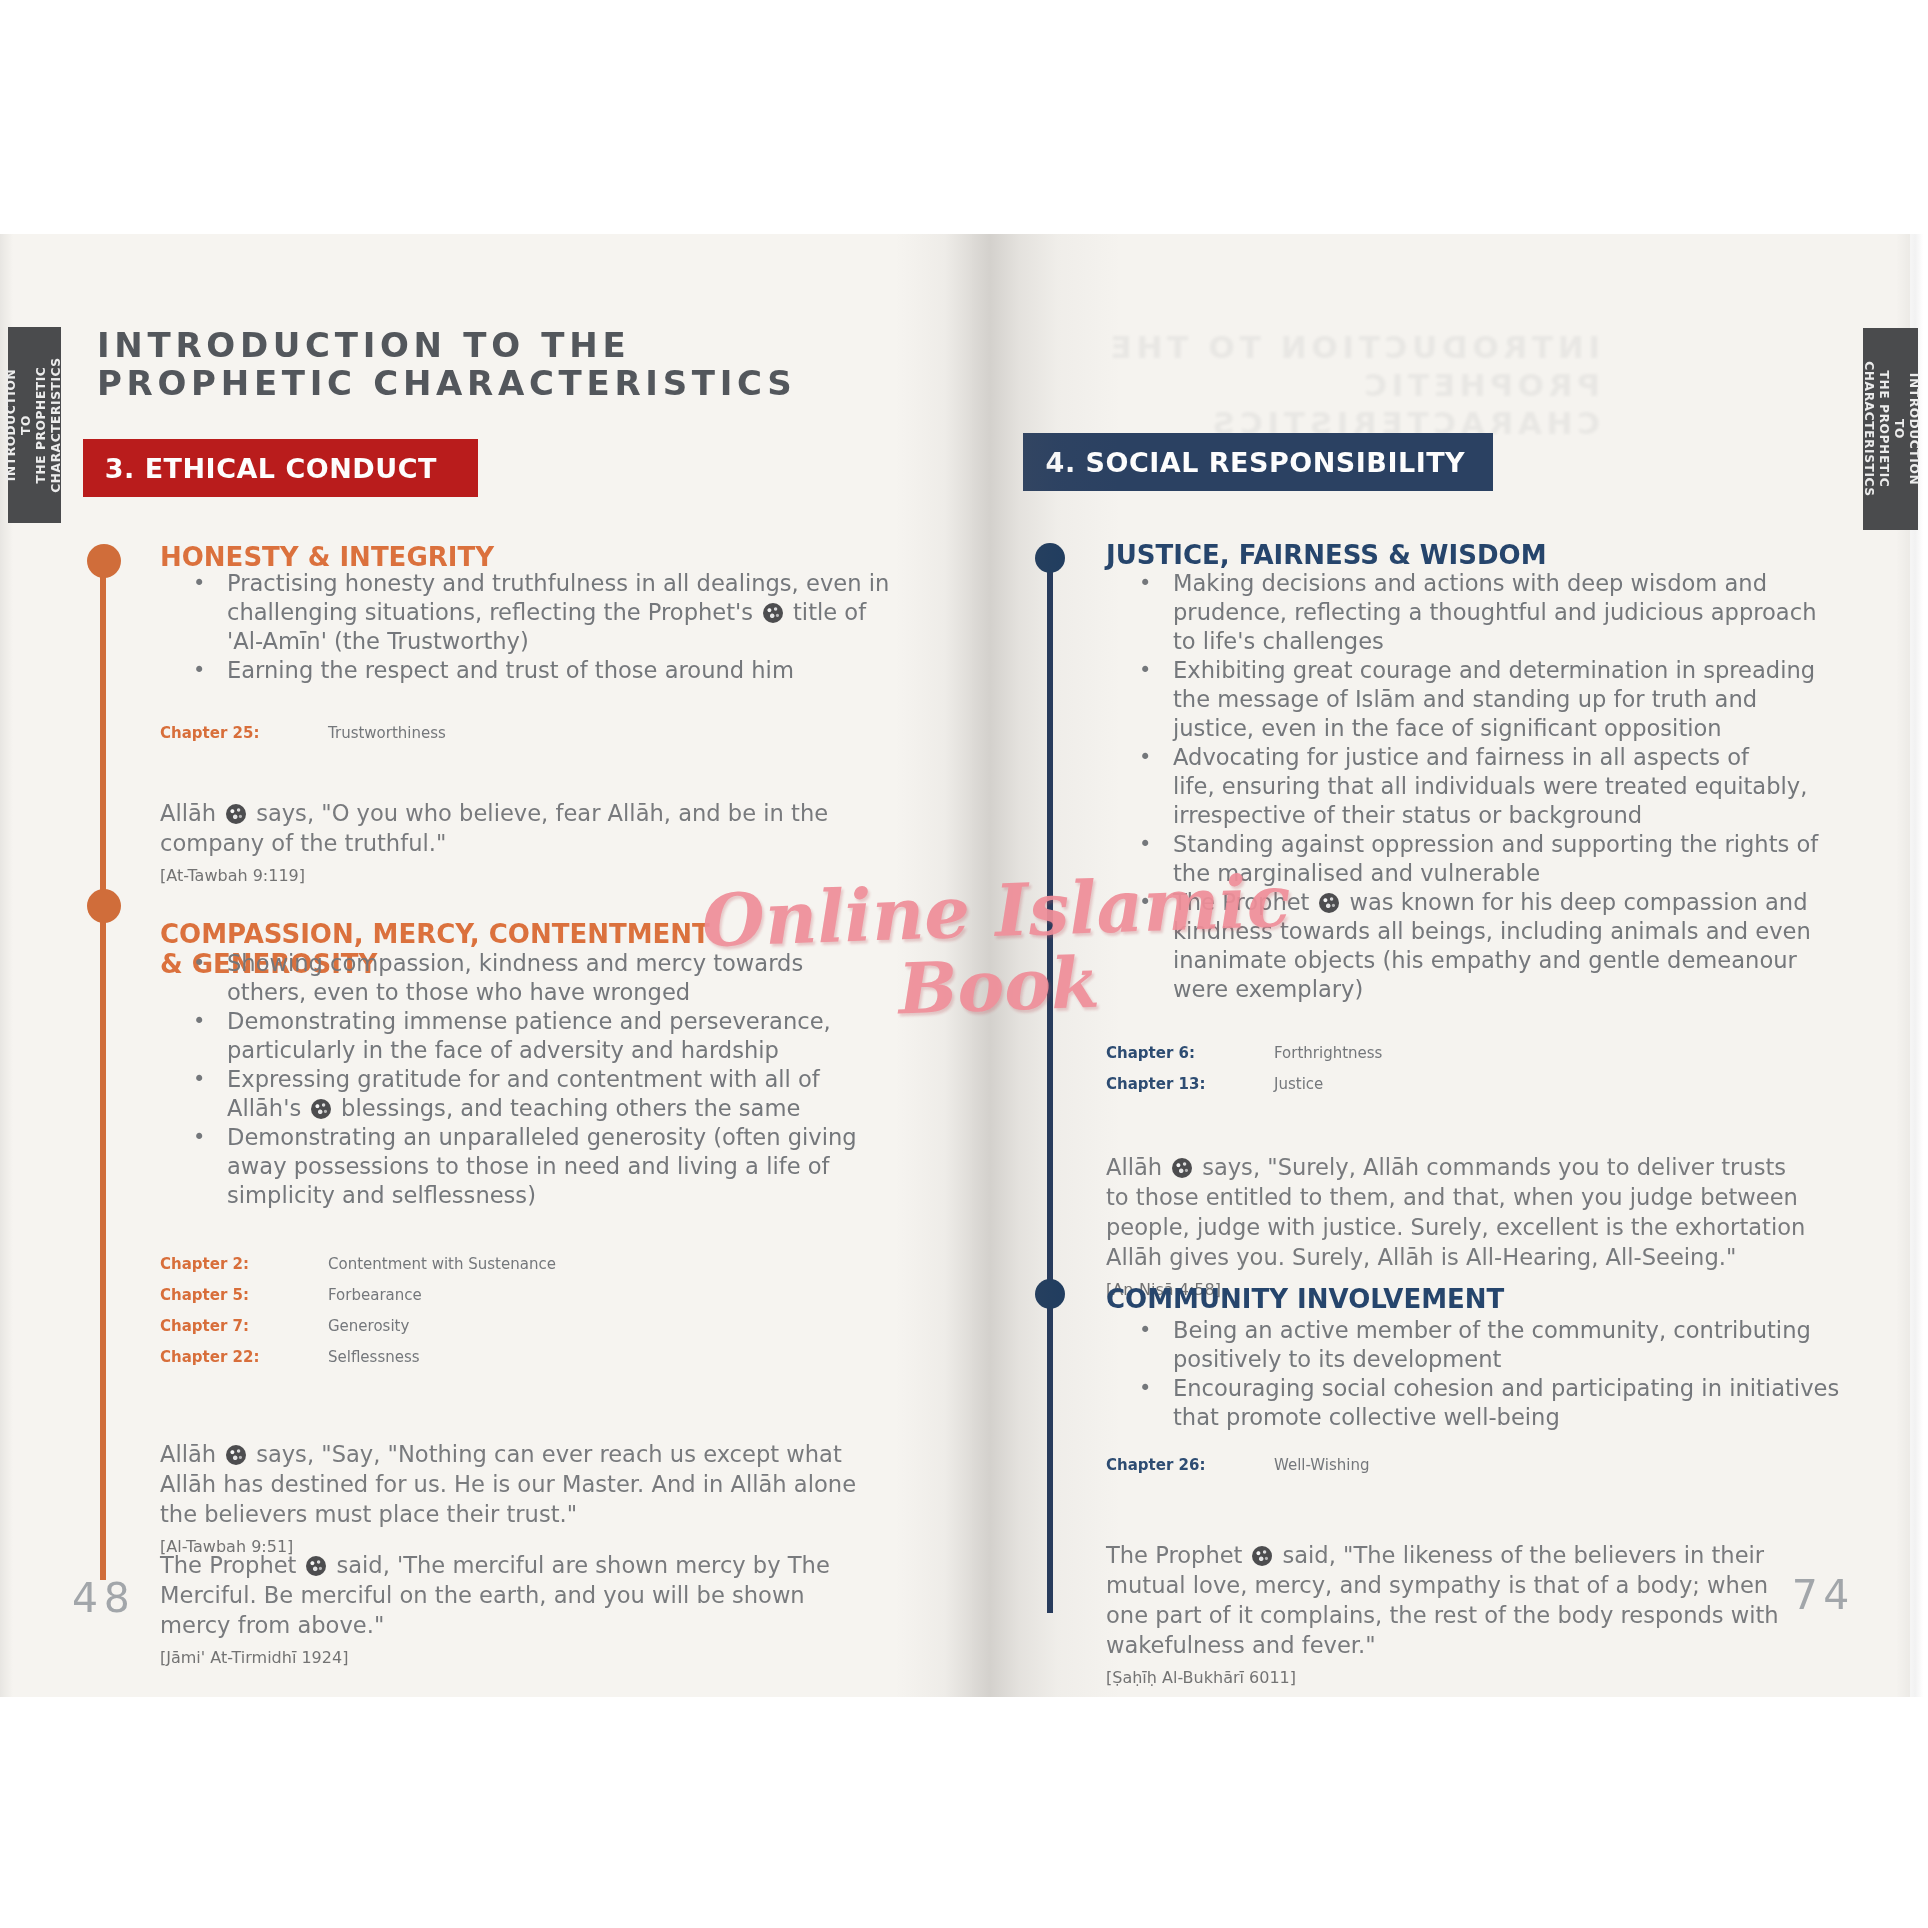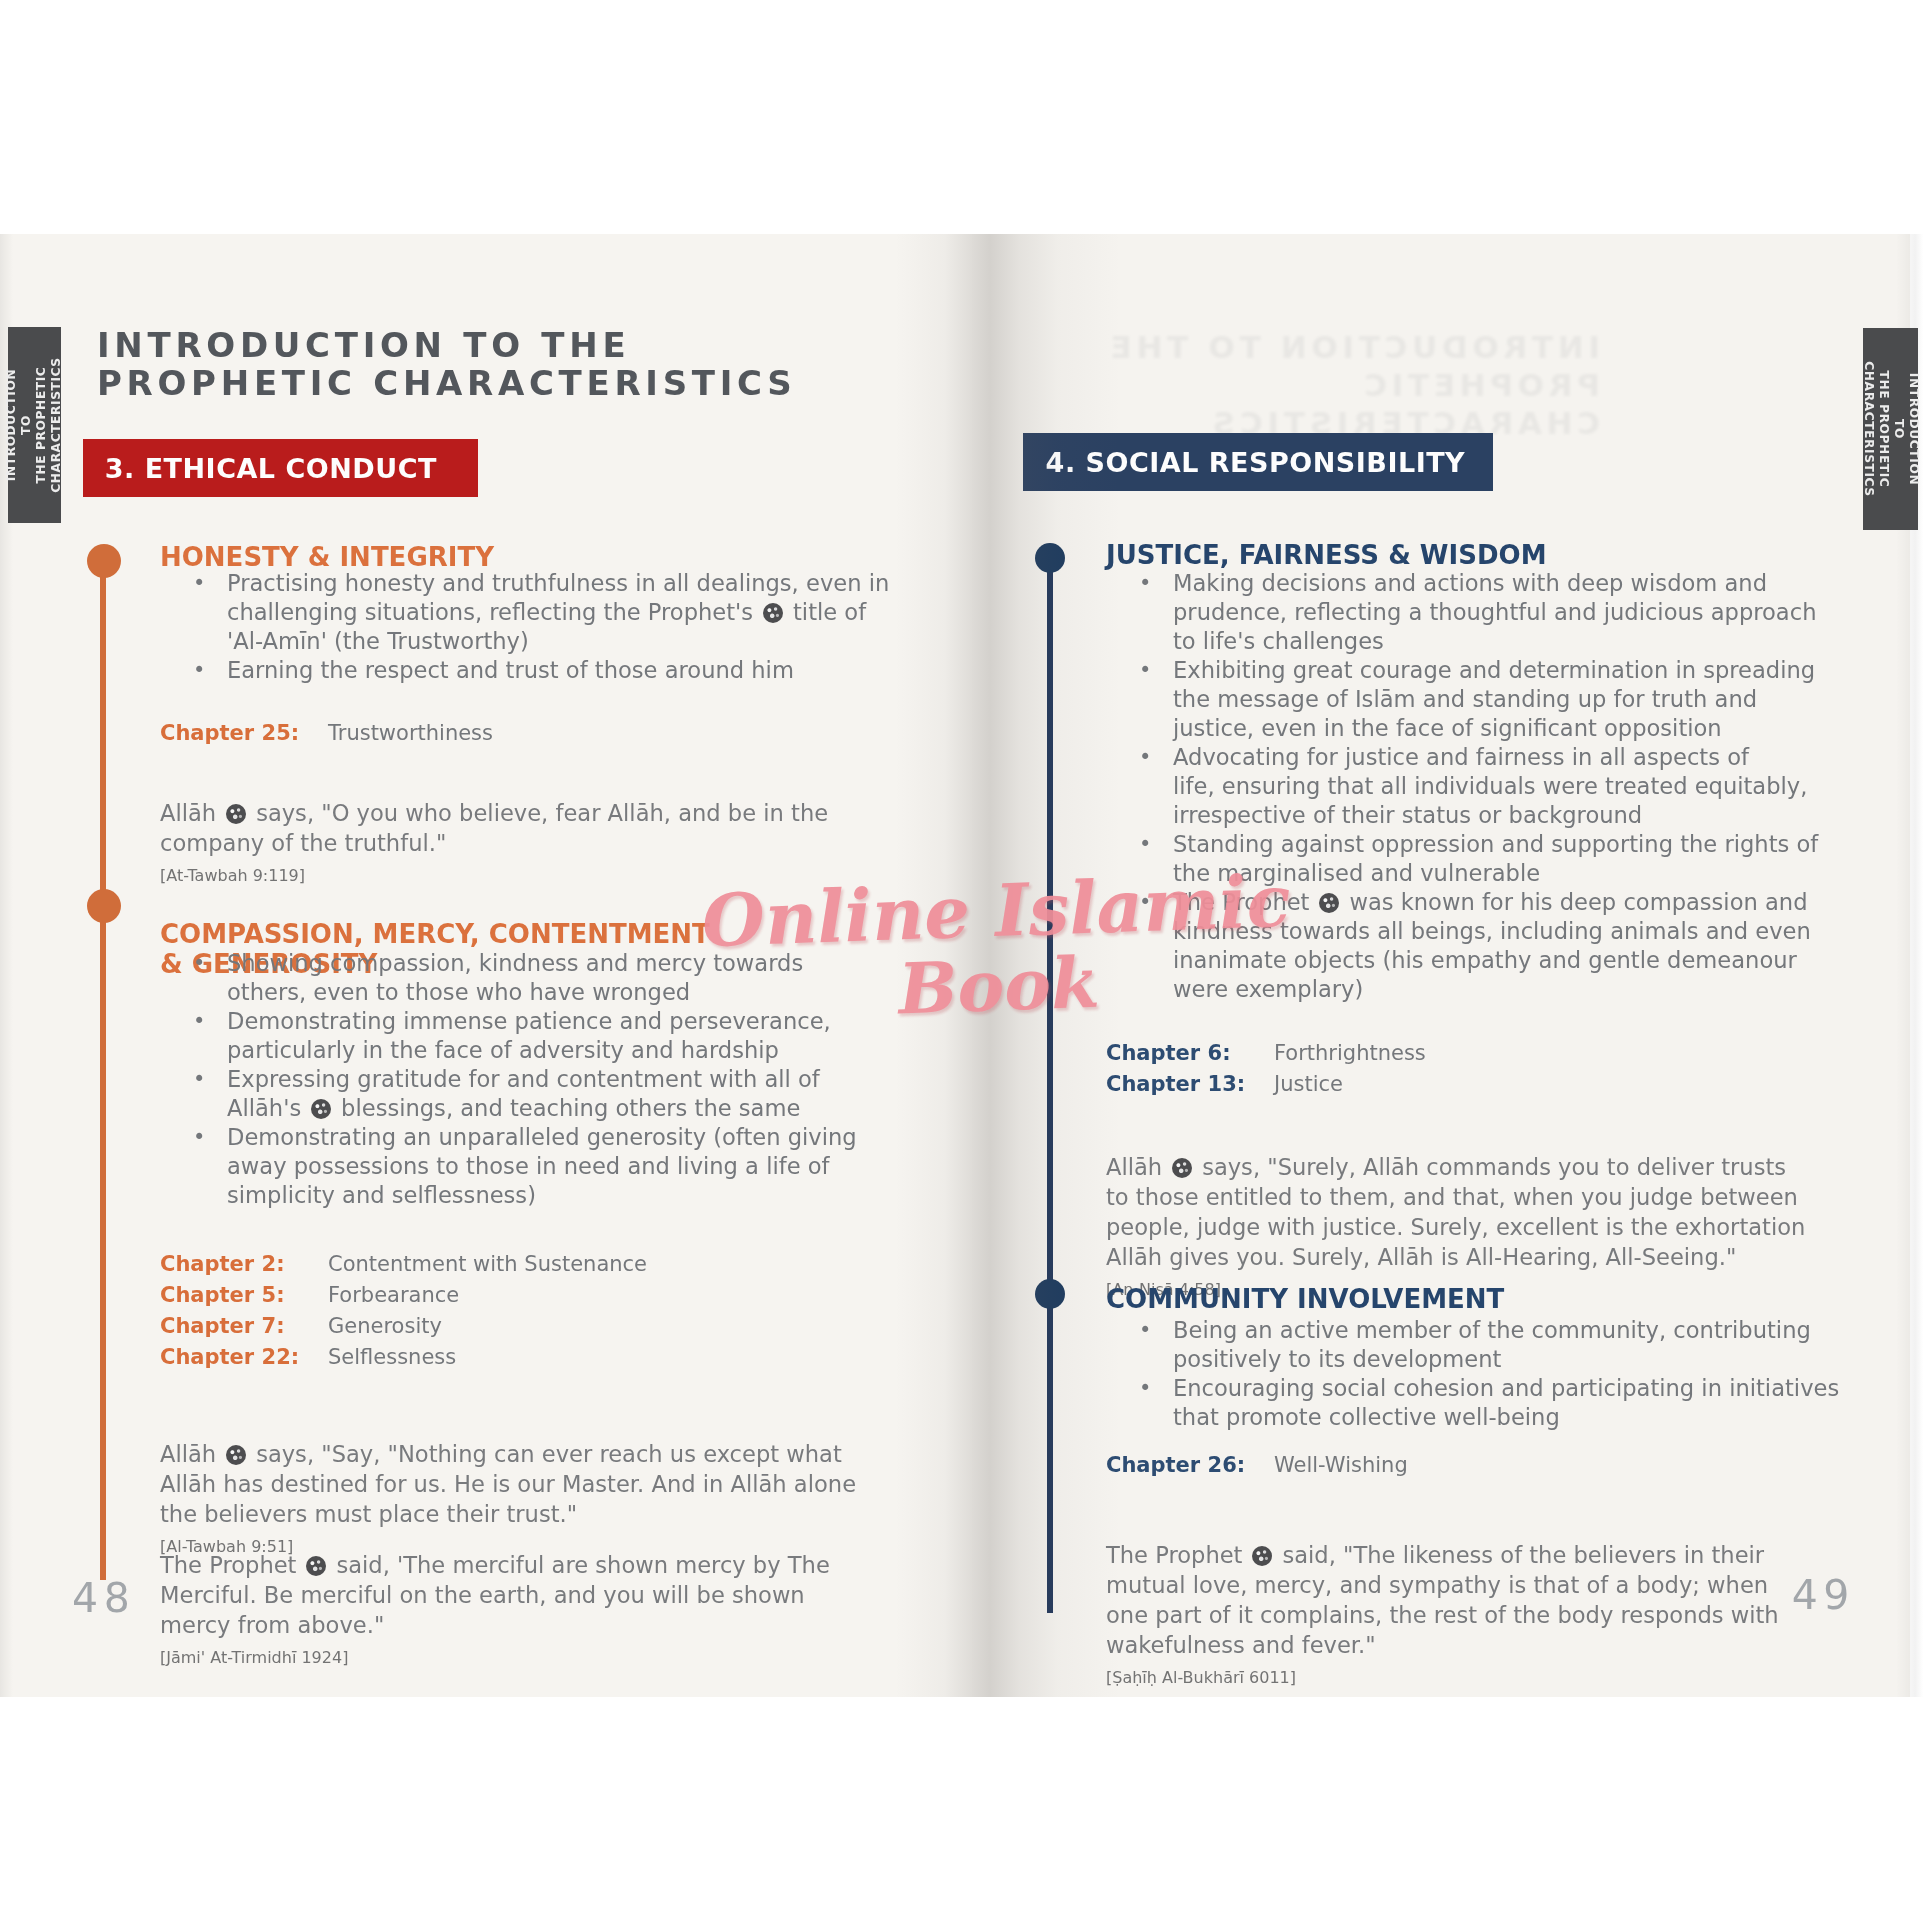--- a/index.html
+++ b/index.html
@@ -51,21 +51,21 @@
   
   .heading{position:absolute;font-weight:bold;font-size:26px;line-height:30px;white-space:pre-line;z-index:2;}
   .heading-orange{color:#db713d;}
   .heading-navy{color:#26456c;}
   .bullets{position:absolute;z-index:2;}
   .bullet{display:flex;}
   .bullet-marker{width:34px;color:#74777b;font-size:21px;line-height:29px;flex:none;}
   .bullet-marker::before{content:"\2022";}
   .bullet-text{font-size:22.6px;line-height:29px;color:#74777b;white-space:pre-line;}
   .chapters{position:absolute;z-index:2;}
-  .chapter-row{display:flex;font-size:21px;line-height:31px;}
+  .chapter-row{display:flex;font-size:15px;line-height:31px;}
   .chapter-label{font-weight:bold;min-width:168px;flex:none;}
   .label-orange{color:#d86e3a;}
   .label-navy{color:#2d4c72;}
   .chapter-value{color:#74777b;}
   .quote{position:absolute;font-size:22.6px;line-height:30px;color:#787a7d;white-space:pre-line;z-index:2;}
   .citation{font-size:16px;color:#737373;text-align:right;}
 
   
   .seal{display:inline-block;width:20px;height:20px;border-radius:50%;margin:0 2.8px;vertical-align:-2.8px;
     background:
@@ -294,21 +294,21 @@
   </div>
 
   <div class="quote" style="left:1106px;top:1510px;width:819px;">
     <span>The Prophet <span class="seal"></span> said, "The likeness of the believers in their
 mutual love, mercy, and sympathy is that of a body; when
 one part of it complains, the rest of the body responds with
 wakefulness and fever."</span>
     <span class="citation">[Ṣaḥīḥ Al-Bukhārī 6011]</span>
   </div>
 
-  <div class="page-number" style="left:1751px;top:1571px;width:104px;text-align:right;">49</div>
+  <div class="page-number" style="left:1751px;top:1571px;width:104px;text-align:right;">74</div>
 
   <div class="watermark">
     <div class="wm-line1">Online Islamic</div>
     <div class="wm-line2">Book</div>
   </div>
 
 </div>
 
 
 </body></html>

